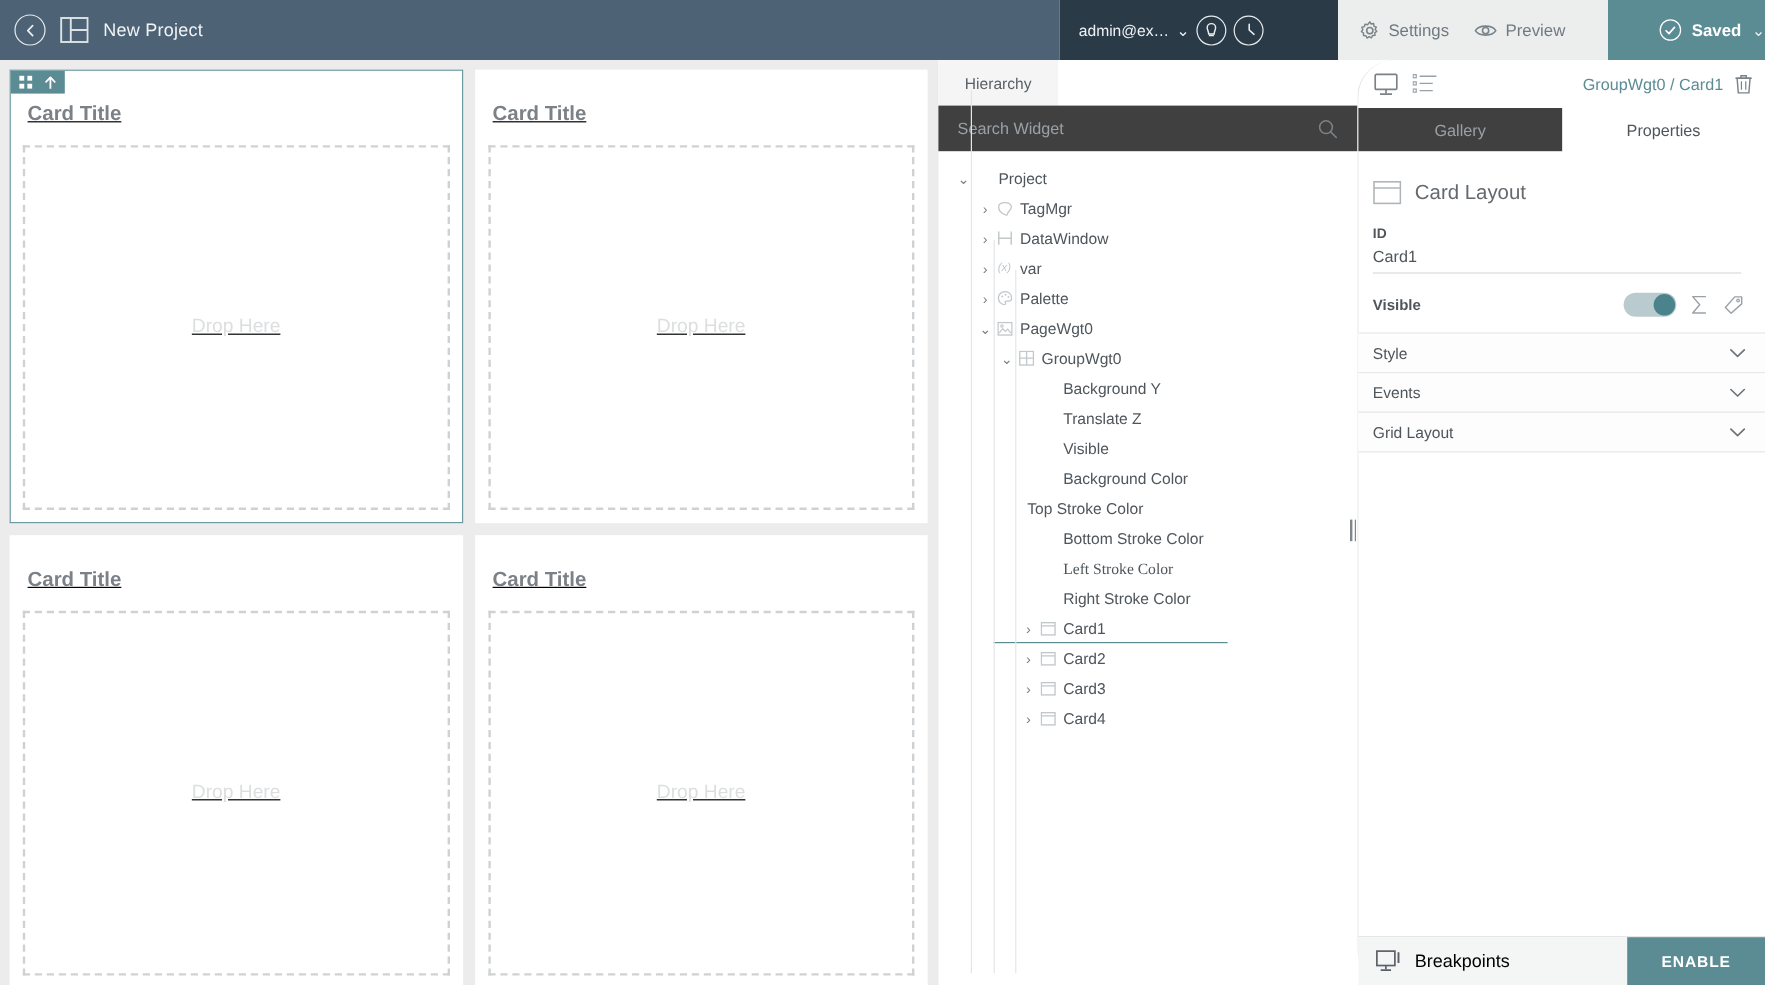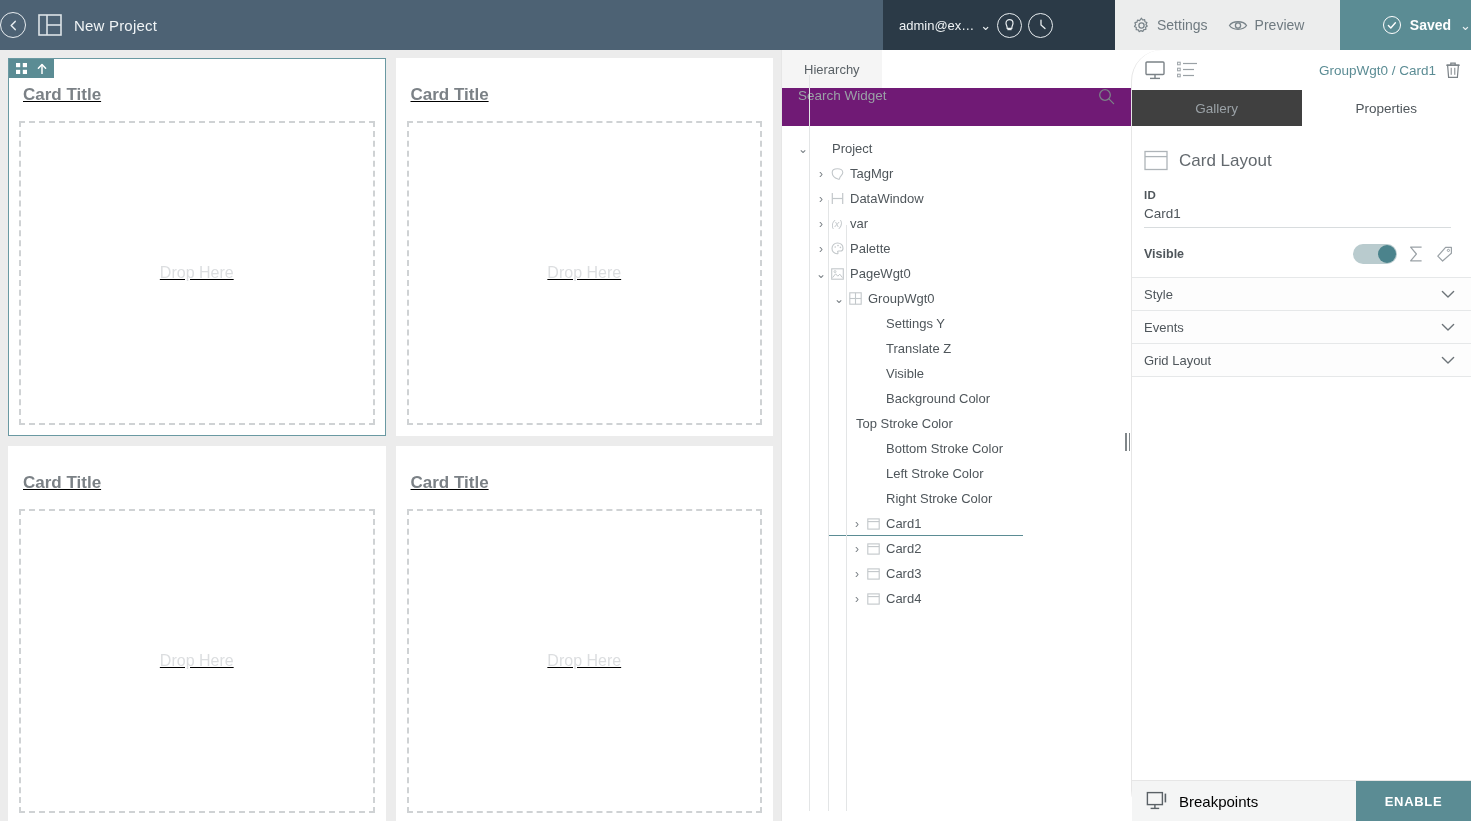--- a/index.html
+++ b/index.html
@@ -12,20 +12,21 @@
   .app { position: relative; width: 1471px; height: 821px; display: flex; flex-direction: column; }
 
   
   .header { display: flex; height: 50px; flex: 0 0 50px; width: 100%; }
   .hdr-left {
     background: #4e6madeup; }
   .hdr-left {
     background: #4d6274;
     flex: 1 1 auto;
     display: flex; align-items: center;
+    padding-left: 12px;
     gap: 12px;
     min-width: 0;
   }
   .icon-btn {
     display: flex; align-items: center; justify-content: center;
     cursor: pointer;
   }
   .back-circle {
     width: 26px; height: 26px; border-radius: 50%;
     border: 1.6px solid #e8edf0;
@@ -130,22 +131,22 @@
   }
   .hier-tabs { display: flex; height: 38px; flex: 0 0 38px; }
   .hier-tab {
     background: #f5f5f5; color: #5a6166; font-size: 13px;
     display: flex; align-items: center; padding: 0 22px;
     cursor: pointer;
   }
   .hier-tabs .spacer { flex: 1 1 auto; background: #ffffff; }
   .search-bar {
     height: 38px; flex: 0 0 38px;
-    background: #701a75;
-    display: flex; align-items: flex-start;
+    background: #404040;
+    display: flex; align-items: center;
     padding: 0 16px;
     margin: 0 0 0 0;
   }
   .search-input {
     flex: 1 1 auto;
     border: none; background: transparent; outline: none;
     font-family: "Liberation Sans", sans-serif;
     font-size: 13.5px; color: #9aa1a6;
   }
   .search-input::placeholder { color: #9aa1a6; }
@@ -465,21 +466,21 @@
                 <rect x="0.8" y="0.8" width="11.4" height="11.4" fill="none" stroke="#c2c7ca" stroke-width="1.1"></rect>
                 <line x1="6.5" y1="0.8" x2="6.5" y2="12.2" stroke="#c2c7ca" stroke-width="1.1"></line>
                 <line x1="0.8" y1="6.5" x2="12.2" y2="6.5" stroke="#c2c7ca" stroke-width="1.1"></line>
               </svg>
             </span>
             <span class="lbl">GroupWgt0</span>
           </div>
           <div class="node" style="padding-left: 68px;">
             <span class="arrow"></span>
             <span class="tico"></span>
-            <span class="lbl">Settings Y</span>
+            <span class="lbl">Background Y</span>
           </div>
           <div class="node" style="padding-left: 68px;">
             <span class="arrow"></span>
             <span class="tico"></span>
             <span class="lbl">Translate Z</span>
           </div>
           <div class="node" style="padding-left: 68px;">
             <span class="arrow"></span>
             <span class="tico"></span>
             <span class="lbl">Visible</span>
@@ -492,21 +493,21 @@
           <div class="node" style=" margin-left: 38px;">
             <span class="arrow"></span>
             <span class="tico"></span>
             <span class="lbl">Top Stroke Color</span>
           </div>
           <div class="node" style="padding-left: 68px;">
             <span class="arrow"></span>
             <span class="tico"></span>
             <span class="lbl">Bottom Stroke Color</span>
           </div>
-          <div class="node" style="padding-left: 68px;">
+          <div class="node" style="padding-left: 68px; font-family: Liberation Serif, serif;">
             <span class="arrow"></span>
             <span class="tico"></span>
             <span class="lbl">Left Stroke Color</span>
           </div>
           <div class="node" style="padding-left: 68px;">
             <span class="arrow"></span>
             <span class="tico"></span>
             <span class="lbl">Right Stroke Color</span>
           </div>
           <div class="node selected-node" style="padding-left: 68px;">

